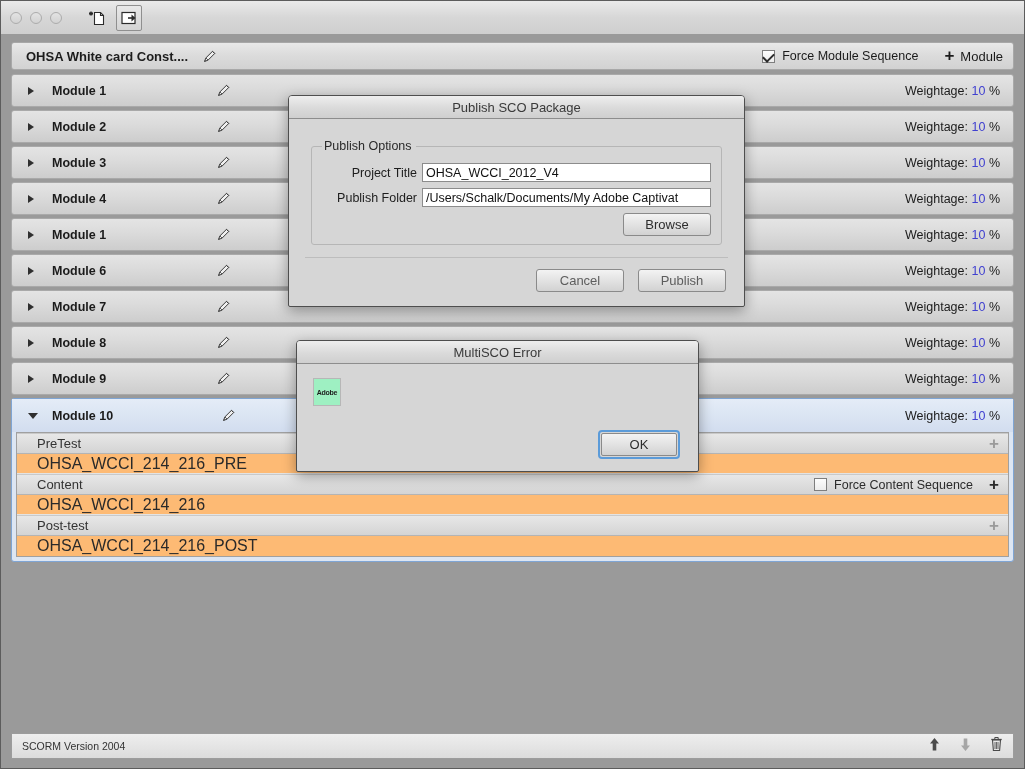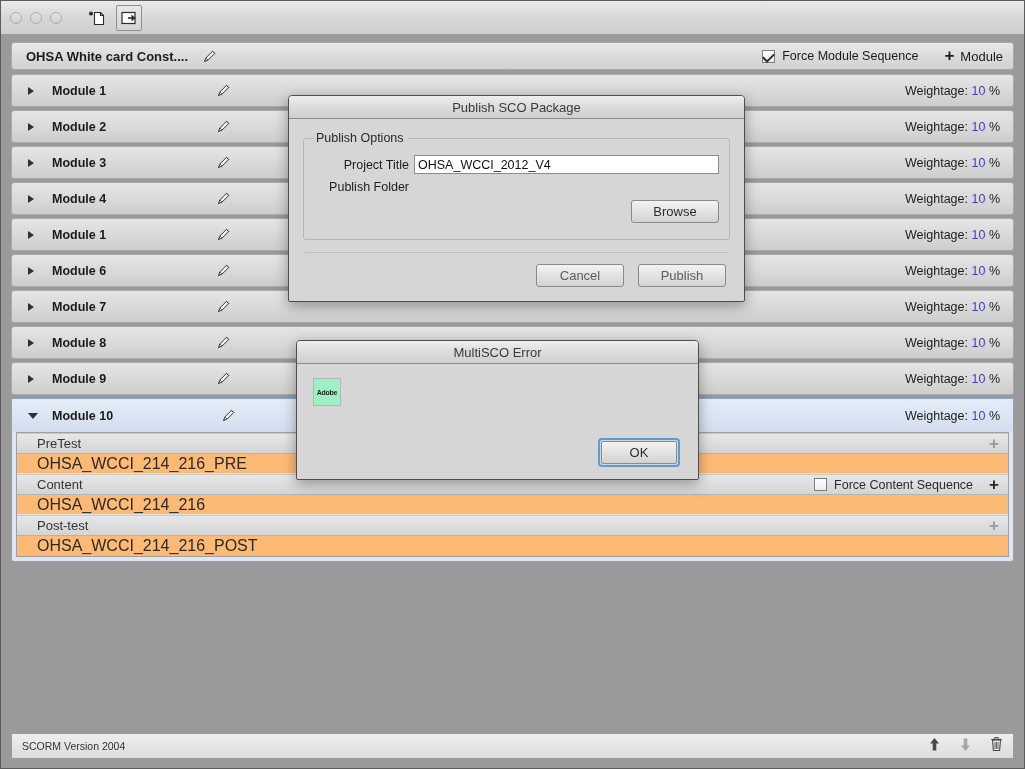--- a/index.html
+++ b/index.html
@@ -207,22 +207,22 @@
     background: linear-gradient(to bottom,#eeeeee 0%, #dadada 55%, #cfcfcf 100%);
     border-bottom: 1px solid #8d8d8d;
     display:flex; align-items:center; justify-content:center;
     font-size: 13px; color: #3a3a3a;
   }
   .dlg-body { padding: 12px 14px 14px 14px; }
 
   fieldset.group {
     border: 1px solid #b6b6b6;
     border-radius: 3px;
-    padding: 10px 10px 16px 10px;
-    margin: 0;
+    padding: 10px 10px 8px 10px;
+    margin: 8px;
   }
   fieldset.group legend {
     font-size: 12.5px; color: #2a2a2a;
     padding: 0 4px 0 2px;
   }
   .field-row {
     display:flex; align-items:center; margin-bottom: 6px;
   }
   .field-row .fl {
     width: 100px; text-align: right; padding-right: 5px;
@@ -277,21 +277,21 @@
     width: 28px; height: 28px;
     background: #9ef0c2;
     border: 1px solid #b7b7b7;
     display:flex; align-items:center; justify-content:center;
     font-size: 7px; font-weight: bold; color:#1d1d1d;
     font-family: "Liberation Sans", sans-serif;
     letter-spacing: -0.3px;
     flex: 0 0 28px;
   }
   .err-msg { margin-left: 22px; font-size: 13.5px; color: #1c1c1c; }
-  .err-actions { display:flex; justify-content:flex-end; margin-top: 32px; padding-right: 2px; }
+  .err-actions { display:flex; justify-content:flex-end; margin-top: 24px; padding-right: 2px; }
 </style>
 </head>
 <body>
 
 <div id="app-window">
 
   <div id="titlebar">
     <div class="traffic-lights">
       <div class="tl"></div>
       <div class="tl"></div>
@@ -555,20 +555,21 @@
   </div>
   <div class="dlg-body">
     <fieldset class="group">
       <legend>Publish Options</legend>
       <div class="field-row">
         <span class="fl">Project Title</span>
         <input type="text" value="OHSA_WCCI_2012_V4" style="">
       </div>
       <div class="field-row">
         <span class="fl">Publish Folder</span>
+        <input type="text" value="/Users/Schalk/Documents/My Adobe Captivat" style="">
       </div>
       <div class="browse-row">
         <button class="btn">Browse</button>
       </div>
     </fieldset>
     <div class="dlg-sep"></div>
     <div class="dlg-actions">
       <button class="btn dim">Cancel</button>
       <button class="btn dim">Publish</button>
     </div>

